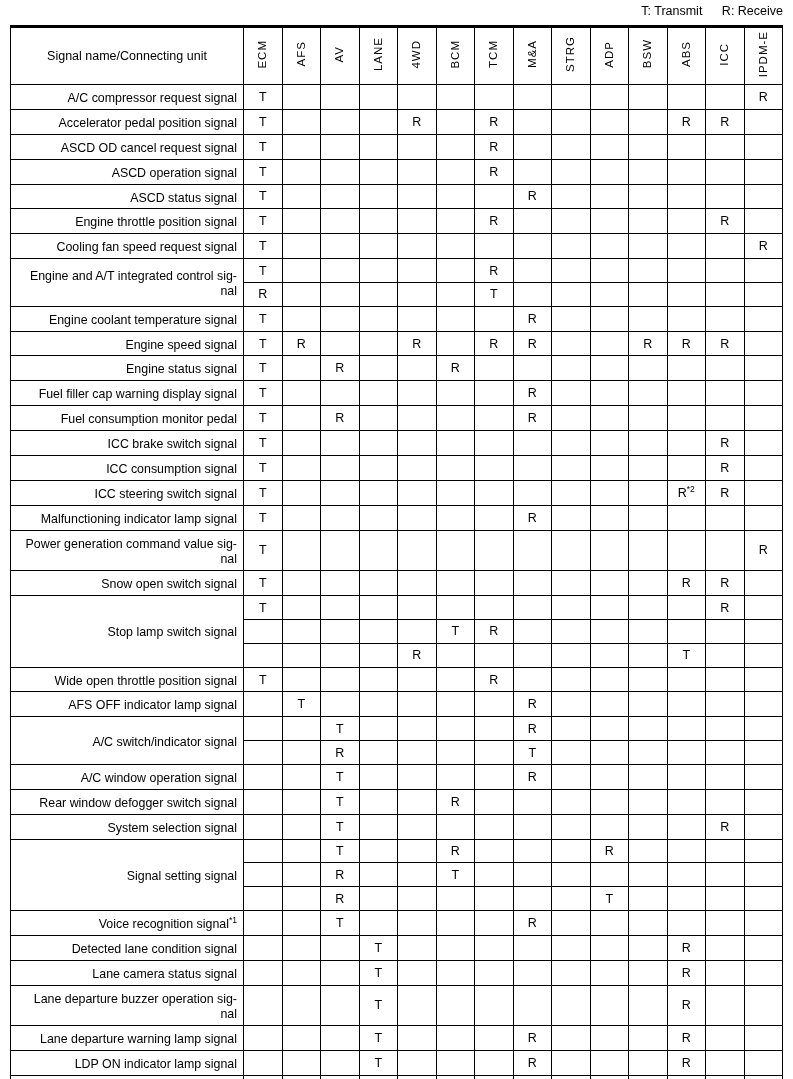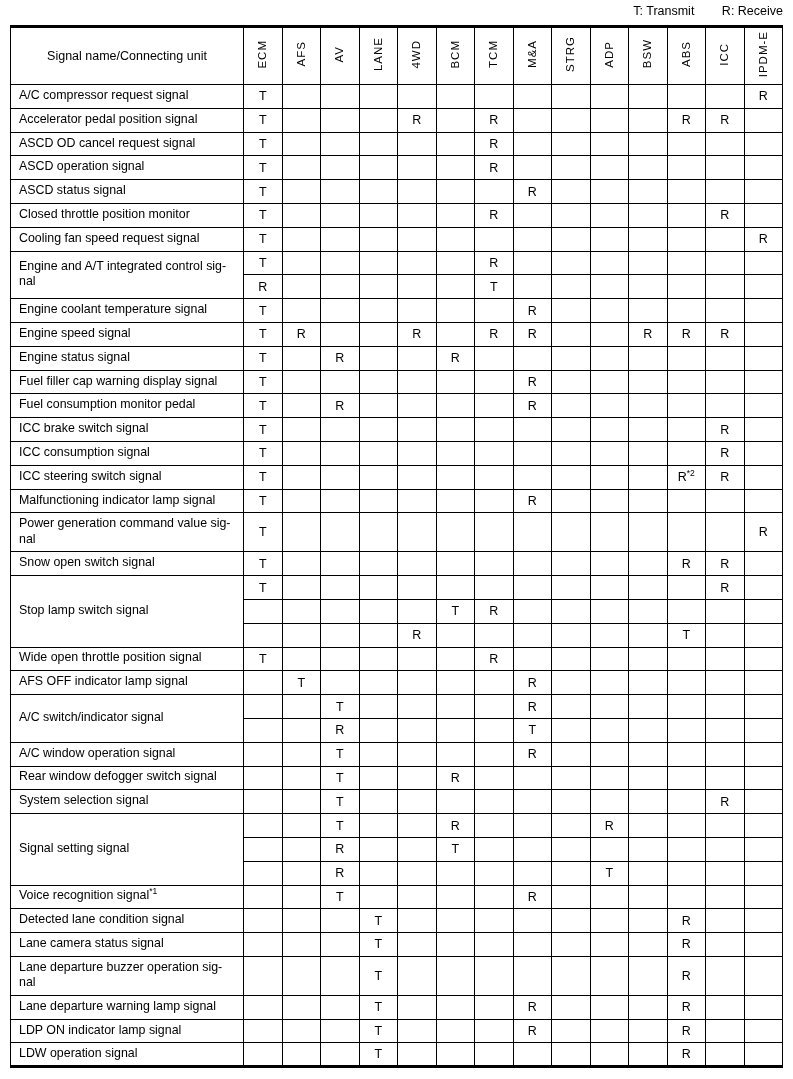--- a/index.html
+++ b/index.html
@@ -12,21 +12,21 @@
     width: 793px; height: 1079px;
     position: relative;
     overflow: hidden;
   }
   .legend {
     position: absolute;
     top: 4px; right: 10px;
     font-size: 12.5px;
     white-space: nowrap;
   }
-  .legend .legend-receive { margin-left: 24px; }
+  .legend .legend-receive { margin-left: 16px; }
 
   table.signal-table {
     position: absolute;
     left: 10px; top: 25px;
     width: 773px;
     border-collapse: collapse;
     table-layout: fixed;
     border-top: 3px solid #000;
     border-bottom: 3px solid #000;
     border-left: 1px solid #000;
@@ -52,23 +52,23 @@
     writing-mode: vertical-rl;
     transform: rotate(180deg);
     font-size: 11.5px;
     letter-spacing: 1px;
     line-height: 1;
     white-space: nowrap;
   }
   tr.row-std  { height: 23.8px; }
   tr.row-tall { height: 39px; }
   td.name {
-    text-align: left;
+    text-align: right;
     vertical-align: middle;
-    padding: 1px 6px 2px 8px;
+    padding: 6px 6px 2px 8px;
     font-size: 12.4px;
     line-height: 1.28;
   }
   td.mark {
     text-align: center;
     vertical-align: middle;
     font-size: 12.5px;
   }
   sup {
     font-size: 8.5px;
@@ -201,21 +201,21 @@
         <td class="mark"></td>
         <td class="mark">R</td>
         <td class="mark"></td>
         <td class="mark"></td>
         <td class="mark"></td>
         <td class="mark"></td>
         <td class="mark"></td>
         <td class="mark"></td>
       </tr>
       <tr class="row-std">
-        <td class="name" rowspan="1">Closed throttle position monitor</td>
+        <td class="name" rowspan="1">Engine throttle position signal</td>
         <td class="mark">T</td>
         <td class="mark"></td>
         <td class="mark"></td>
         <td class="mark"></td>
         <td class="mark"></td>
         <td class="mark"></td>
         <td class="mark">R</td>
         <td class="mark"></td>
         <td class="mark"></td>
         <td class="mark"></td>

